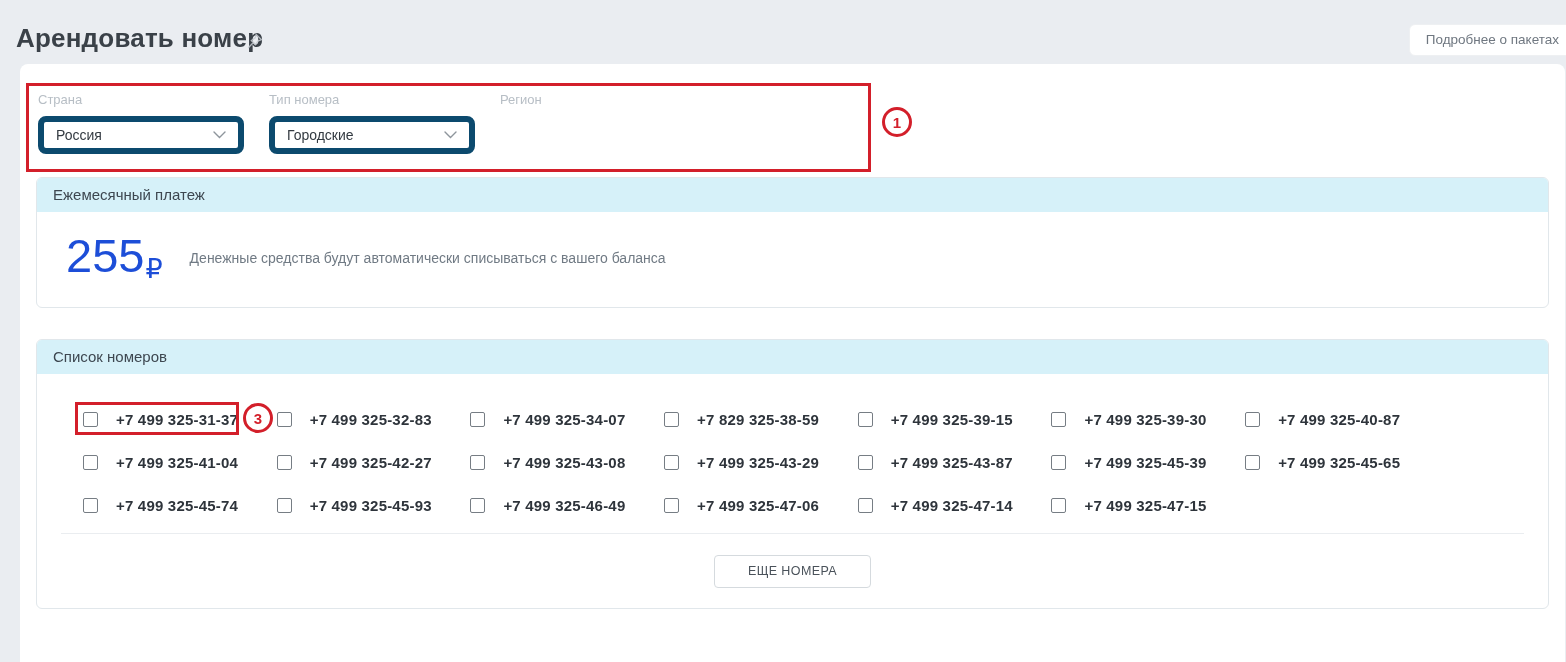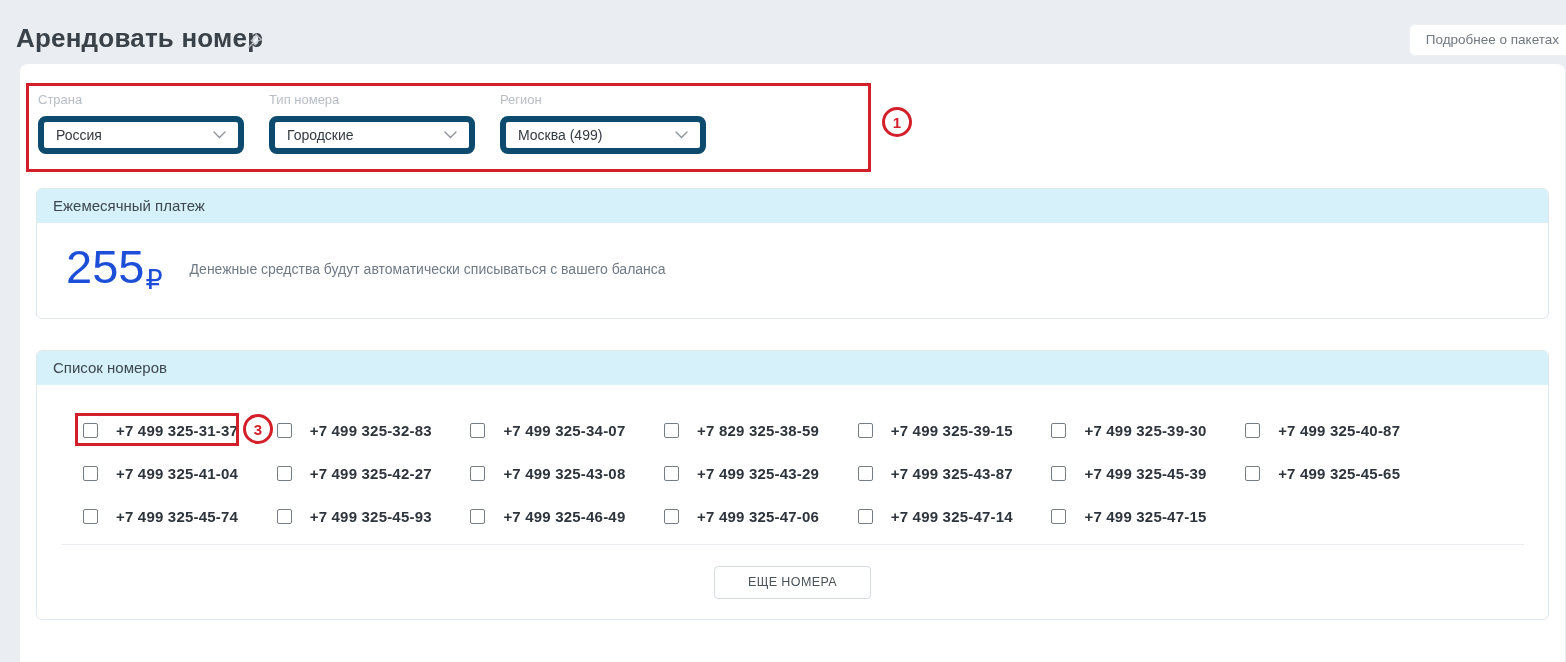--- a/index.html
+++ b/index.html
@@ -50,21 +50,21 @@
 
   .num-circle {
     width: 30px; height: 30px; border: 3px solid #d31f2a; border-radius: 50%;
     background: #fff; color: #d31f2a; font-size: 15px; font-weight: 700;
     display: flex; align-items: center; justify-content: center; flex: 0 0 auto;
   }
   .circle-1 { margin-left: 11px; margin-top: -8px; }
 
   
   .panel { border: 1px solid #e1e7eb; border-radius: 6px; background: #fff; }
-  .panel-1 { margin-top: 16px; }
+  .panel-1 { margin-top: 5px; }
   .panel-header {
     background: #d6f1f9; border-radius: 5px 5px 0 0;
     padding: 8px 16px 9px; font-size: 15px; color: #3d4750;
   }
   .monthly-body { display: flex; align-items: center; padding: 20px 16px 24px; }
   .price { font-size: 47px; font-weight: 300; color: #1d4ed8; line-height: 1; margin-left: 13px; }
   .price-cur { font-size: 27px; font-weight: 400; vertical-align: -6px; margin-left: 1px; }
   .monthly-desc { font-size: 14px; color: #707a84; margin-left: 27px; }
 
   
@@ -138,26 +138,20 @@
         <span class="field-label">Тип номера</span>
         <div class="select">
           <span>Городские</span>
           <svg class="chevron" width="13" height="8" viewBox="0 0 13 8">
               <path d="M1 1l5.5 5.5L12 1" stroke="#8e959c" stroke-width="1.4" fill="none" stroke-linecap="round"></path>
             </svg>
         </div>
       </div>
       <div class="field">
         <span class="field-label">Регион</span>
-        <div class="select">
-          <span>Москва (499)</span>
-          <svg class="chevron" width="13" height="8" viewBox="0 0 13 8">
-              <path d="M1 1l5.5 5.5L12 1" stroke="#8e959c" stroke-width="1.4" fill="none" stroke-linecap="round"></path>
-            </svg>
-        </div>
       </div>
     </div>
     <div class="num-circle circle-1">1</div>
   </div>
 
   <div class="panel panel-1">
     <div class="panel-header">Ежемесячный платеж</div>
     <div class="monthly-body">
       <div class="price"><span>255</span><span class="price-cur">₽</span></div>
       <div class="monthly-desc">Денежные средства будут автоматически списываться с вашего баланса</div>

